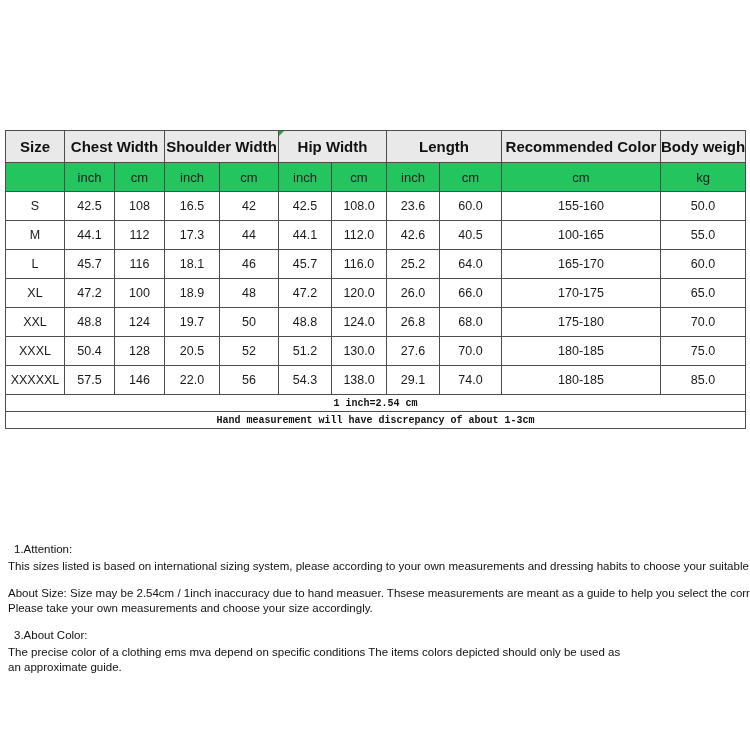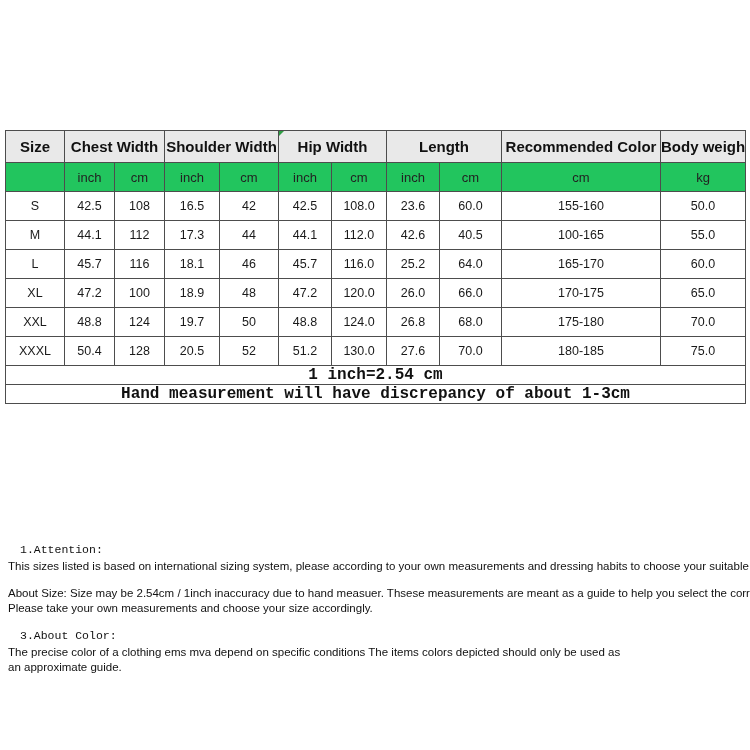--- a/index.html
+++ b/index.html
@@ -20,33 +20,33 @@
   tr.head-main th{
     height:31px;background:#e9e9e9;font-size:15px;font-weight:bold;color:#111;
     position:relative;
   }
   tr.head-units th{
     height:28px;background:#22c55e;font-size:13px;font-weight:normal;color:#222;
   }
   tbody.data td{height:28px;font-size:12.5px;background:#ffffff;}
   tr.note-row td{
     height:16px;background:#ffffff;
-    font-family:"Liberation Mono", monospace;font-size:16px;font-weight:bold;color:#111;
+    font-family:"Liberation Mono", monospace;font-size:10px;font-weight:bold;color:#111;
   }
   .cell-marker{
     position:absolute;top:0;left:0;width:0;height:0;
     border-top:5px solid #2f9e44;border-right:5px solid transparent;
   }
   
   .text-block{
     position:absolute;left:8px;top:542px;width:742px;
     font-size:11.5px;line-height:15px;color:#111;
   }
   .text-section{margin:0 0 12px 0;}
-  .text-section .heading{margin:0 0 2px 12px;font-family:Liberation Mono, monospace;}
+  .text-section .heading{margin:0 0 2px 6px;}
   .text-section .body{margin:0;white-space:pre;}
 </style>
 </head>
 <body>
 
 <div class="chart-wrap">
   <table class="size-chart">
     <colgroup>
       <col style="width:59px">
         <col style="width:50px">
@@ -159,20 +159,33 @@
     <td>128</td>
     <td>20.5</td>
     <td>52</td>
     <td>51.2</td>
     <td>130.0</td>
     <td>27.6</td>
     <td>70.0</td>
     <td>180-185</td>
     <td>75.0</td>
   </tr>
+        <tr>
+    <td>XXXXXL</td>
+    <td>57.5</td>
+    <td>146</td>
+    <td>22.0</td>
+    <td>56</td>
+    <td>54.3</td>
+    <td>138.0</td>
+    <td>29.1</td>
+    <td>74.0</td>
+    <td>180-185</td>
+    <td>85.0</td>
+  </tr>
       </tbody>
     <tbody>
       <tr class="note-row">
         <td colspan="11">1 inch=2.54 cm</td>
       </tr>
       <tr class="note-row">
         <td colspan="11">Hand measurement will have discrepancy of about 1-3cm</td>
       </tr>
     </tbody>
   </table>

